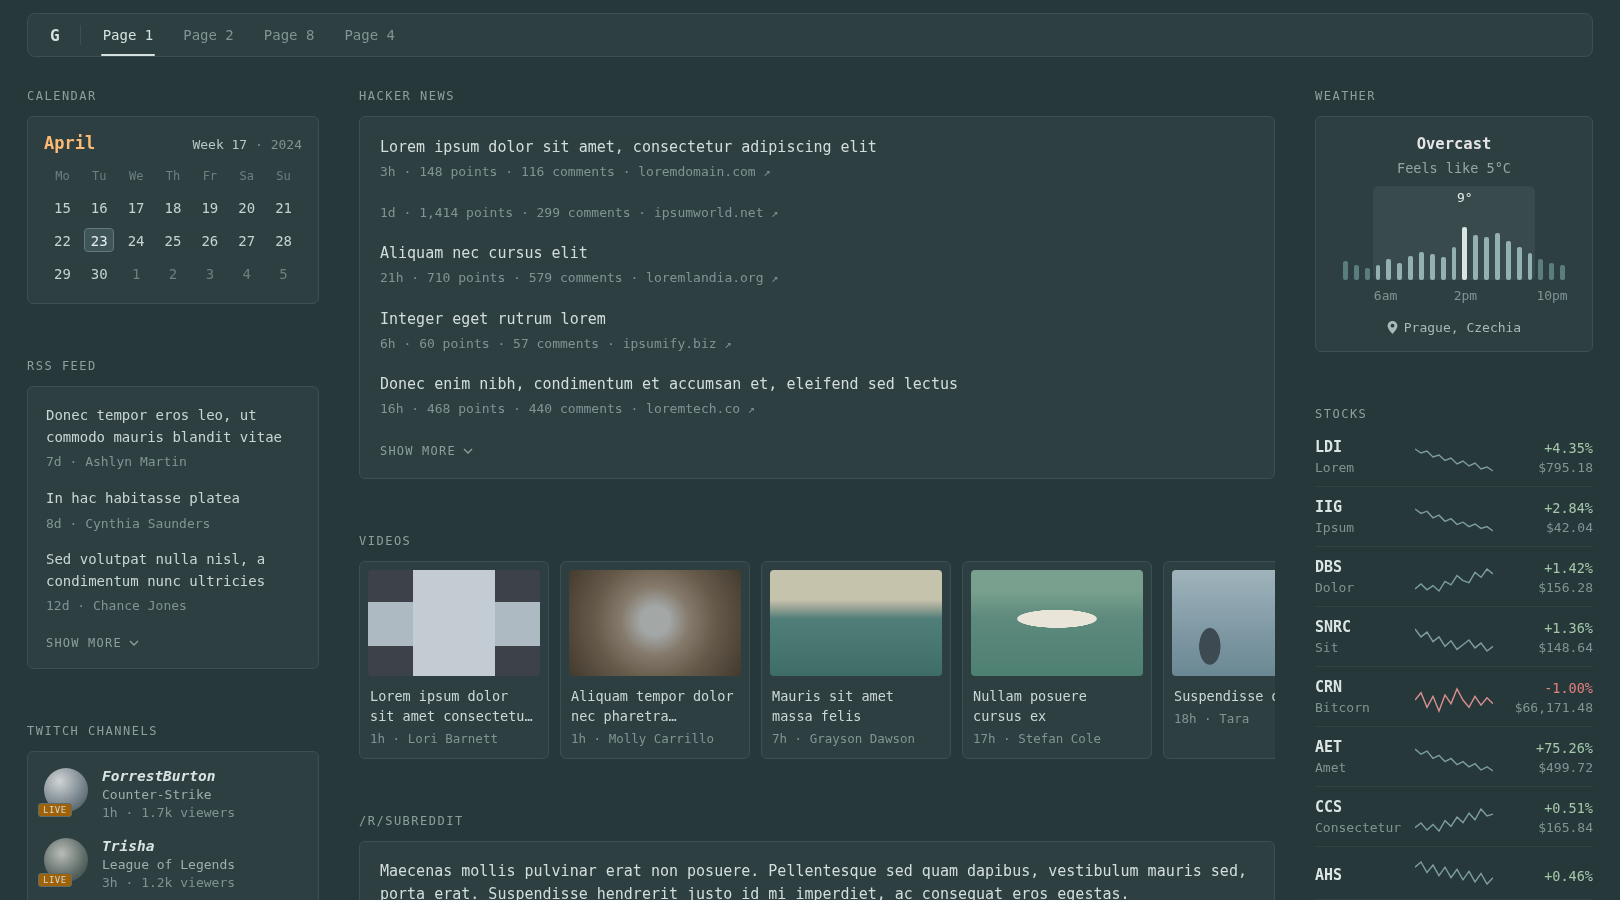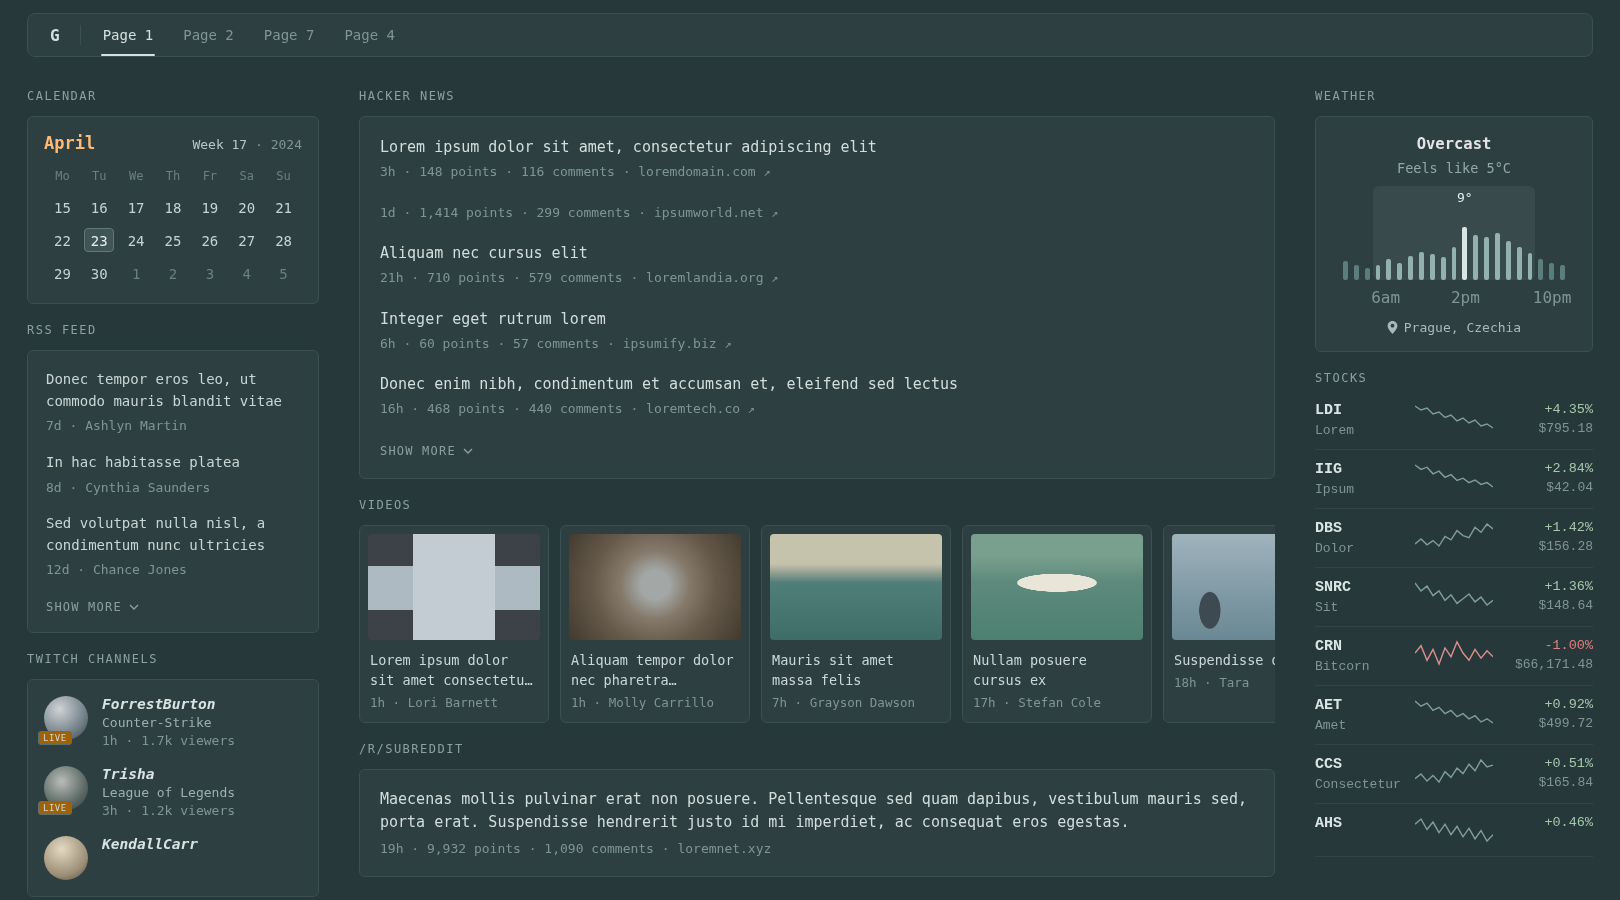--- a/index.html
+++ b/index.html
@@ -35,21 +35,21 @@
     font-size:14px;cursor:pointer;text-decoration:none;padding:0 2px;
   }
   .tab.active{color:var(--text);}
   .tab.active::after{content:"";position:absolute;left:0;right:0;bottom:0;height:2px;background:var(--text);border-radius:1px;}
   
   .grid{display:grid;grid-template-columns:292px minmax(0,1fr) 278px;column-gap:40px;margin-top:32px;}
   .sec-title{
     font-size:12px;font-weight:normal;letter-spacing:1.5px;color:#8ba19f;
     text-transform:uppercase;margin-bottom:13px;
   }
-  section{margin-bottom:19px;}
+  section{margin-bottom:55px;}
   .card{background:var(--card);border:1px solid var(--border);border-radius:6px;}
   
   .calendar-card{padding:16px 16px 18px;}
   .cal-head{display:flex;justify-content:space-between;align-items:baseline;margin-bottom:16px;}
   .cal-month{font-size:17px;font-weight:bold;color:#fdba74;}
   .cal-meta{font-size:13px;}
   .cal-week{color:#b9c7c5;}
   .cal-dot,.cal-year{color:var(--dim);}
   .cal-grid{display:grid;grid-template-columns:repeat(7,1fr);justify-items:center;row-gap:9px;}
   .cal-weekdays{margin-bottom:12px;}
@@ -115,25 +115,25 @@
   .w-cond{font-size:15.5px;font-weight:bold;color:#e5e5e5;}
   .w-feels{font-size:13.5px;color:#93a8a6;margin-top:7px;}
   .w-chart{position:relative;height:64px;margin:40px 10px 0;}
   .w-highlight{position:absolute;top:-30px;bottom:0;background:rgba(213,225,223,.07);border-radius:6px;}
   .wbars{position:relative;display:flex;align-items:flex-end;height:100%;z-index:1;}
   .wbar{flex:1;margin:0 3px;min-width:3px;background:#5b7d7e;border-radius:2px;}
   .wbar.in-hl{background:#93b1b0;}
   .wbar.peak{background:#d8e5e2;}
   .w-temp-label{position:absolute;top:-26px;transform:translateX(-50%);font-size:13px;color:#e4eeec;z-index:2;}
   .w-axis{position:relative;height:16px;margin:8px 10px 0;}
-  .w-axis span{position:absolute;transform:translateX(-50%);font-size:16px;color:var(--dim);text-align:right;}
+  .w-axis span{position:absolute;transform:translateX(-50%);font-size:13px;color:var(--dim);text-align:right;}
   .w-loc{display:flex;justify-content:center;align-items:center;gap:6px;margin-top:16px;color:#a7bab8;font-size:13px;}
   .pin{color:#a7bab8;}
   
-  .stock-row{display:flex;align-items:flex-start;padding:11px 0;border-bottom:1px solid rgba(140,160,158,.12);font-family:Liberation Mono, monospace;}
+  .stock-row{display:flex;align-items:flex-end;padding:11px 0;border-bottom:1px solid rgba(140,160,158,.12);}
   .stock-row:first-child{padding-top:4px;}
   .s-id{width:92px;flex:none;}
   .s-sym{font-size:15px;font-weight:bold;color:#dbe6e4;}
   .s-name{font-size:13px;color:var(--dim);margin-top:4px;}
   .s-spark{width:78px;height:30px;flex:none;margin:0 auto;}
   .s-vals{width:92px;flex:none;text-align:right;}
   .s-change{font-size:13.5px;color:var(--positive);}
   .s-change.neg{color:var(--negative);}
   .s-price{font-size:13px;color:var(--dim);margin-top:4px;}
 </style>
@@ -141,21 +141,21 @@
 <body>
 
 <div class="page">
 
   <header class="topbar">
     <div class="logo">G</div>
     <div class="logo-sep"></div>
     <nav class="tabs">
       <a class="tab active">Page 1</a>
       <a class="tab">Page 2</a>
-      <a class="tab">Page 7</a>
+      <a class="tab">Page 8</a>
       <a class="tab">Page 4</a>
     </nav>
   </header>
 
   <main class="grid">
 
     <div class="col">
 
       <section>
         <h2 class="sec-title">Calendar</h2>
@@ -458,21 +458,21 @@
           </div>
           <div class="stock-row">
             <div class="s-id">
                 <div class="s-sym">AET</div>
                 <div class="s-name">Amet</div>
               </div>
             <svg class="s-spark" viewBox="0 0 78 28">
                 <polyline points="0.0,3.0 6.0,8.2 12.0,5.1 18.0,12.4 24.0,9.3 30.0,15.6 36.0,12.4 42.0,18.7 48.0,15.6 54.0,20.8 60.0,17.7 66.0,24.0 72.0,20.8 78.0,25.0" fill="none" stroke="#7d9e9d" stroke-width="1.4"></polyline>
               </svg>
             <div class="s-vals">
-                <div class="s-change">+0.92%</div>
+                <div class="s-change">+75.26%</div>
                 <div class="s-price">$499.72</div>
               </div>
           </div>
           <div class="stock-row">
             <div class="s-id">
                 <div class="s-sym">CCS</div>
                 <div class="s-name">Consectetur</div>
               </div>
             <svg class="s-spark" viewBox="0 0 78 28">
                 <polyline points="0.0,21.7 6.0,17.0 12.0,24.1 18.0,18.4 24.0,25.0 30.0,14.7 36.0,20.3 42.0,11.0 48.0,16.6 54.0,7.2 60.0,13.8 66.0,3.0 72.0,10.0 78.0,8.1" fill="none" stroke="#7d9e9d" stroke-width="1.4"></polyline>

